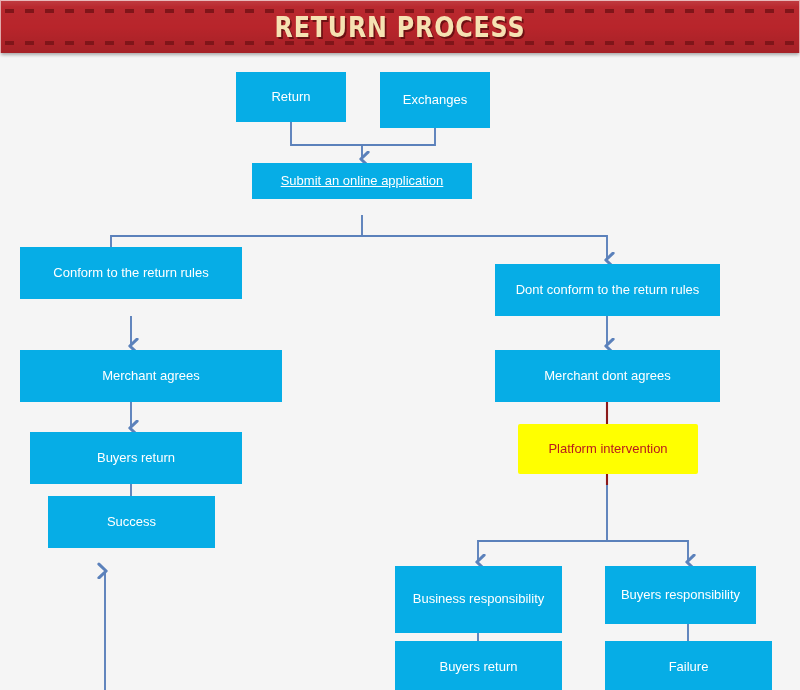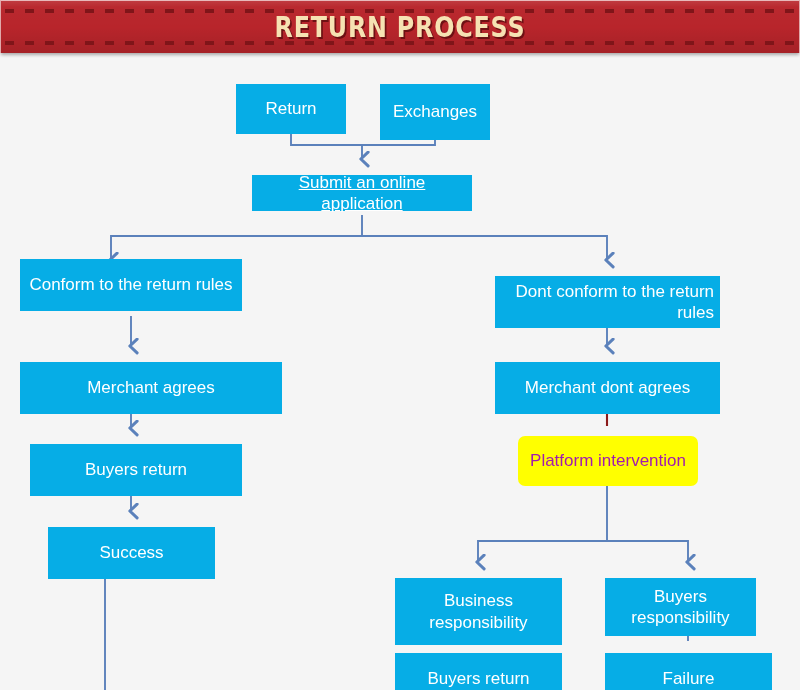--- a/index.html
+++ b/index.html
@@ -88,30 +88,29 @@
 
   
   .node {
     position: absolute;
     display: flex;
     align-items: center;
     justify-content: center;
     text-align: center;
     color: #ffffff;
     background: #06ade6;
-    font-size: 17px;
+    font-size: 13px;
     line-height: 1.25;
     padding: 18px 6px;
     z-index: 2;
-    margin-top: 12px;
   }
   .node.yellow {
     background: #ffff00;
-    color: #a21caf;
-    border-radius: 7px;
+    color: #b91c1c;
+    border-radius: 2px;
   }
 </style>
 </head>
 <body>
 
 <div id="page">
 
   <div id="banner">
     <div class="stitch top"></div>
     <div class="stitch bottom"></div>
@@ -170,21 +169,21 @@
     <div class="node" style="left:495px; top:211px; width:225px; height:52px;text-align:right;">Dont conform to the return rules</div>
 
     <div class="node" style="left:20px;  top:297px; width:262px; height:52px;">Merchant agrees</div>
 
     <div class="node" style="left:495px; top:297px; width:225px; height:52px;">Merchant dont agrees</div>
 
     <div class="node yellow" style="left:518px; top:371px; width:180px; height:50px;">Platform intervention</div>
 
     <div class="node" style="left:30px;  top:379px; width:212px; height:52px;">Buyers return</div>
 
-    <div class="node" style="left:48px;  top:462px; width:167px; height:52px;">Success</div>
+    <div class="node" style="left:48px;  top:443px; width:167px; height:52px;">Success</div>
 
     <div class="node" style="left:395px; top:513px; width:167px; height:67px;">Business responsibility</div>
 
     <div class="node" style="left:605px; top:513px; width:151px; height:58px;">Buyers responsibility</div>
 
     <div class="node" style="left:395px; top:588px; width:167px; height:52px;">Buyers return</div>
 
     <div class="node" style="left:605px; top:588px; width:167px; height:52px;">Failure</div>
 
   </div>

